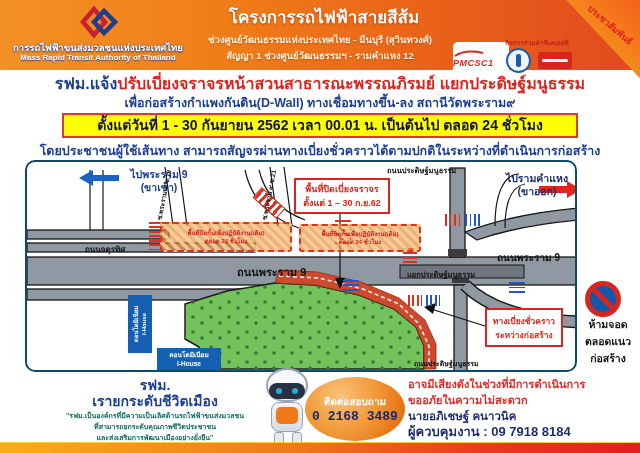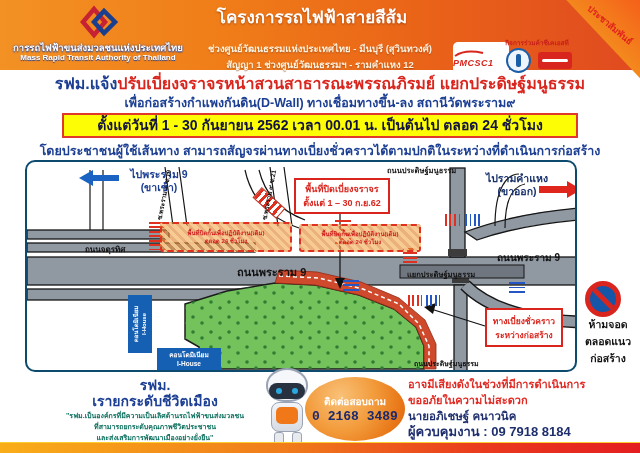--- a/index.html
+++ b/index.html
@@ -6,24 +6,24 @@
   .page{position:relative;width:640px;height:453px;background:#ffffff;overflow:hidden;
         font-family:"Liberation Sans",sans-serif;}
   .abs{position:absolute;}
   
   .header{left:0;top:0;width:640px;height:70px;
           background:linear-gradient(to right,#f39124 0%,#f07d18 35%,#ea6418 65%,#e04a20 100%);}
   .org-th{left:6px;top:40px;width:184px;text-align:center;color:#fff;font-size:9.5px;font-weight:bold;
           text-shadow:0 1px 1px #1c3f94,0 0 2px #1c3f94;}
   .org-en{left:6px;top:53px;width:184px;text-align:center;color:#fff;font-size:8px;font-weight:bold;
           text-shadow:0 1px 1px #1c3f94;}
-  .proj-title{left:172px;top:3px;width:280px;text-align:center;color:#fff;font-size:17px;font-weight:bold;
+  .proj-title{left:184px;top:3px;width:280px;text-align:center;color:#fff;font-size:17px;font-weight:bold;
           text-shadow:0 1px 2px rgba(120,40,0,.6);}
   .proj-sub{left:155px;width:330px;text-align:center;color:#fdf2de;font-size:9.5px;font-weight:bold;
-          text-shadow:0 1px 1px rgba(120,40,0,.5);margin-top:9px;}
+          text-shadow:0 1px 1px rgba(120,40,0,.5);}
   .pmcsc-box{left:437px;top:42px;width:56px;height:32px;background:#fff;border-radius:5px;
           display:flex;flex-direction:column;align-items:flex-start;justify-content:center;margin-left:16px;}
   .pmcsc-text{color:#d8261f;font-size:9px;font-weight:bold;font-style:italic;letter-spacing:.5px;}
   .jv-label{left:496px;top:38px;width:82px;text-align:center;color:#c81f1a;font-size:6.5px;font-weight:bold;}
   .jv-circle{left:506px;top:48px;width:25px;height:25px;border-radius:50%;background:#eef4fb;
           border:2px solid #1b5ea8;box-sizing:border-box;}
   .jv-circle-inner{left:8px;top:4px;width:5px;height:13px;background:#1b5ea8;border-radius:2px;}
   .jv-pill{left:538px;top:52px;width:34px;height:17px;background:#d8261f;border-radius:3px;}
   .jv-pill-inner{left:4px;top:7px;width:26px;height:3px;background:#fff;border-radius:2px;}
   .ribbon{left:530px;top:0;width:110px;height:85px;
@@ -37,21 +37,21 @@
   .ann-line2{left:0;top:93px;width:640px;text-align:center;font-size:12.5px;font-weight:bold;color:#1c3f94;}
   .banner{left:62px;top:113px;width:516px;height:25px;background:#fdfd05;border:2.5px solid #e0392b;
           box-sizing:border-box;text-align:center;line-height:20px;font-size:14px;font-weight:bold;color:#121244;}
   .ann-line3{left:0;top:141px;width:640px;text-align:center;font-size:12.5px;font-weight:bold;color:#1c3f94;}
   
   .map{left:25px;top:160px;width:552px;height:212px;background:#fff;border:2px solid #0c4a6e;
           border-radius:10px;box-sizing:border-box;overflow:hidden;}
   .map svg{position:absolute;left:0;top:0;}
   .maplabel{position:absolute;color:#111;font-weight:bold;white-space:nowrap;}
   .dir-text-blue{color:#1c3f94;font-weight:bold;font-size:10.5px;text-align:center;line-height:13px;}
-  .dir-text-dark{color:#17306b;font-weight:bold;font-size:10.5px;text-align:center;line-height:13px;}
+  .dir-text-dark{color:#17306b;font-weight:bold;font-size:10.5px;text-align:center;line-height:13px;margin-left:20px;}
   .zone{position:absolute;border:2px dashed #e0301f;border-radius:3px;box-sizing:border-box;
         background:repeating-linear-gradient(45deg,rgba(224,136,56,.65) 0 3px,rgba(247,200,142,.95) 3px 7px);
         display:flex;flex-direction:column;align-items:center;justify-content:center;}
   .zone div{color:#cf1f1f;font-size:6px;font-weight:bold;line-height:8px;white-space:nowrap;}
   .redbox{position:absolute;background:#fff;border:2px solid #d9251d;box-sizing:border-box;
         display:flex;flex-direction:column;align-items:center;justify-content:center;}
   .redbox div{color:#d9251d;font-weight:bold;white-space:nowrap;}
   .condo{position:absolute;background:#1660b4;color:#fff;font-weight:bold;
         display:flex;align-items:center;justify-content:center;text-align:center;}
   .tick{position:absolute;}

